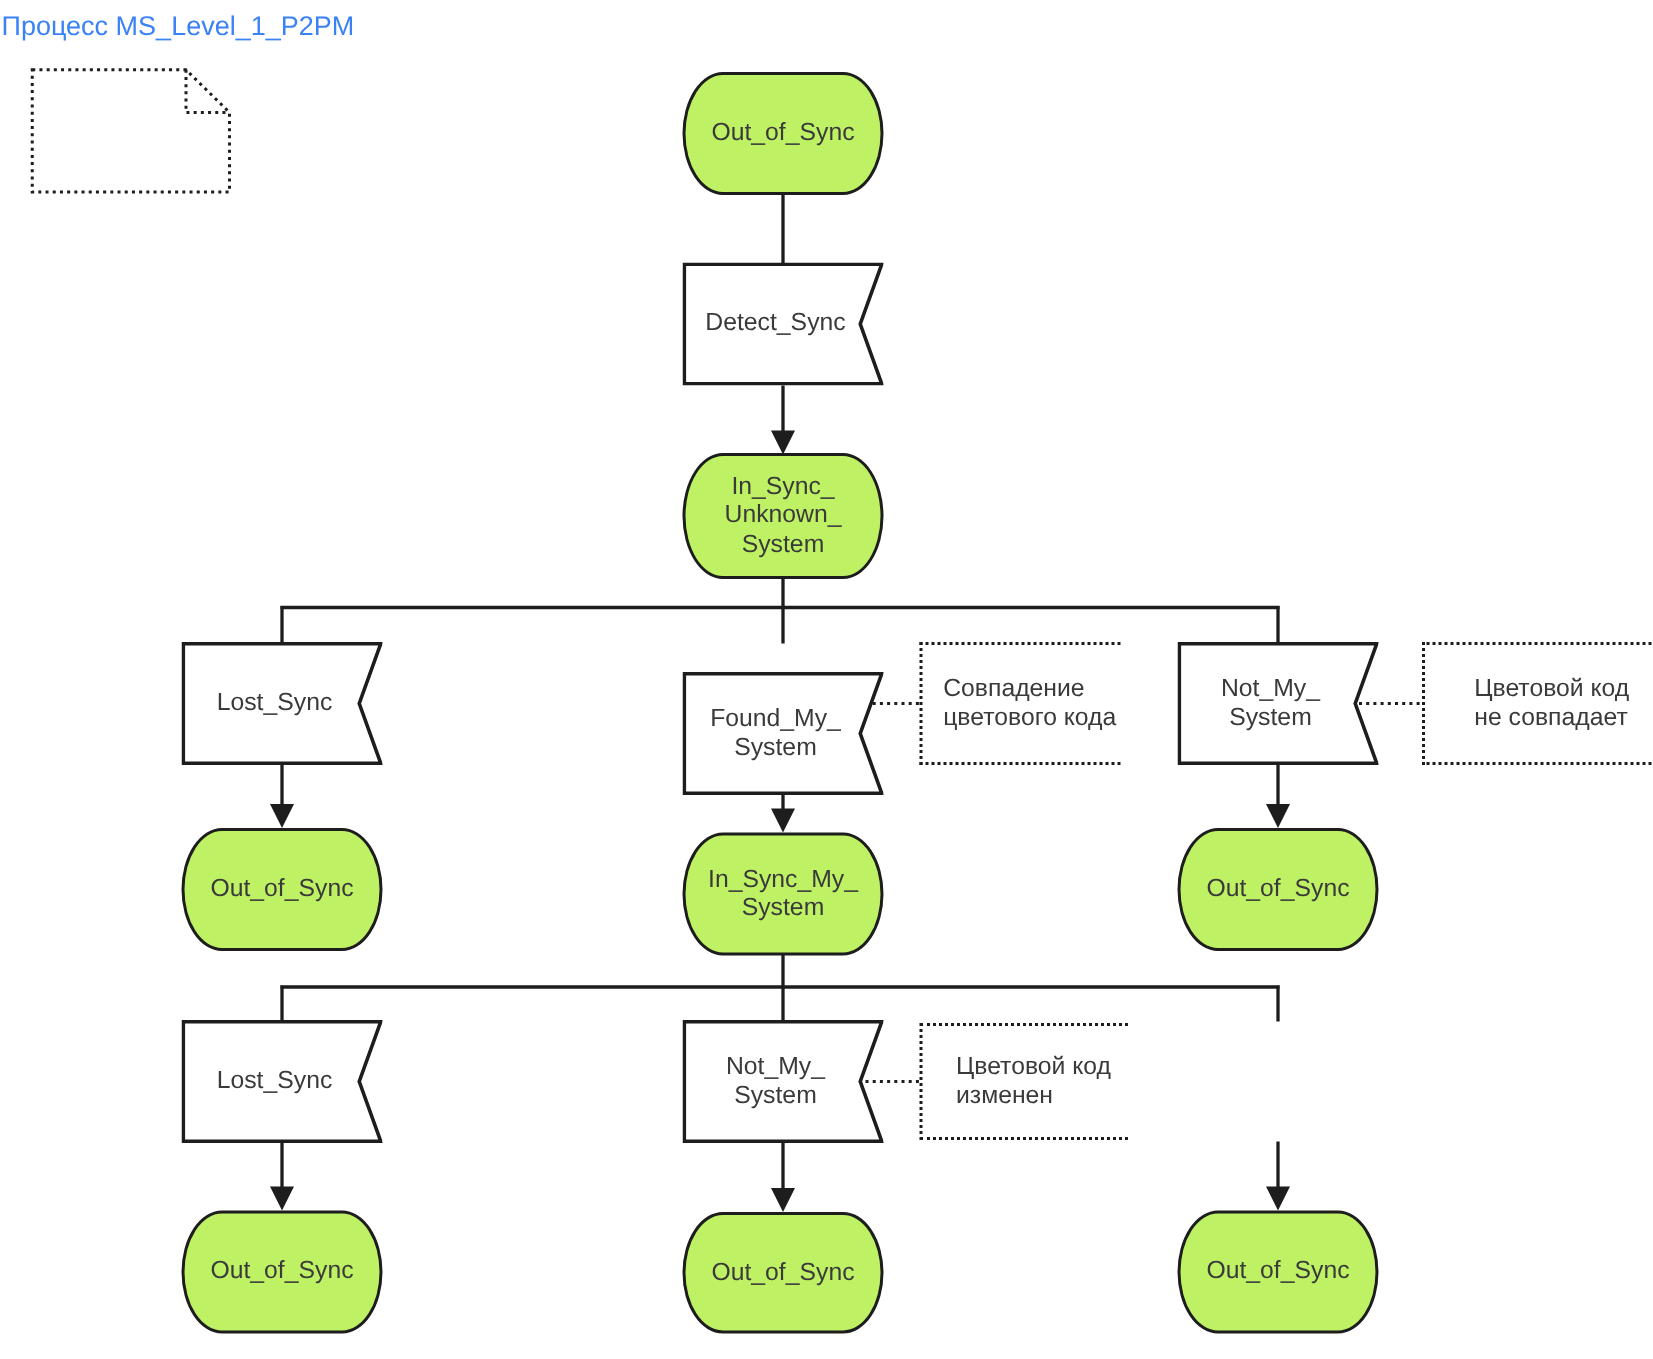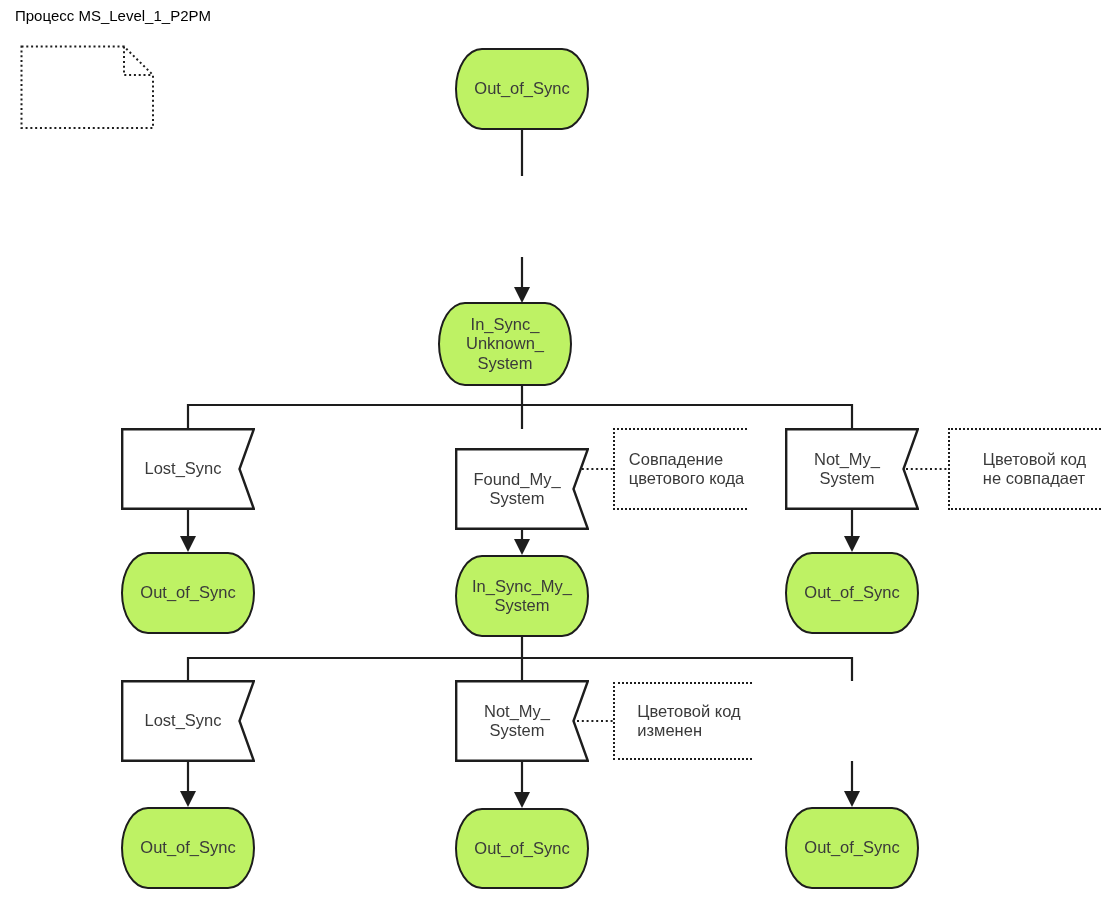--- a/index.html
+++ b/index.html
@@ -1,21 +1,21 @@
 <!DOCTYPE html>
 <html><head>
 <meta charset="utf-8">
 <style>
   html,body{margin:0;padding:0;background:#fff;}
   .canvas{
     position:relative;width:1102px;height:906px;background:#fff;overflow:hidden;
     font-family:"Liberation Sans",sans-serif;color:#333;
   }
   .page-title{
-    position:absolute;left:15px;top:7px;font-size:15px;color:#000000;white-space:nowrap;
+    position:absolute;left:1px;top:7px;font-size:18px;color:#3b82f6;white-space:nowrap;
   }
   .node{
     position:absolute;display:flex;align-items:center;justify-content:center;
     text-align:center;box-sizing:border-box;
   }
   .lbl{
     white-space:pre-line;font-size:16.5px;line-height:1.17;color:#3a3a3a;position:relative;z-index:2;
   }
   .state{
     background:#bef264;border:2.4px solid #1d1d1d;border-radius:27px / 50%;
@@ -79,21 +79,21 @@
       <line x1="577" y1="469" x2="614" y2="469"></line>
       <line x1="906" y1="469" x2="949" y2="469"></line>
       <line x1="577" y1="721" x2="614" y2="721"></line>
     </g>
   </svg>
 
   <div class="node state" style="left:455px;top:48px;width:134px;height:82px">
     <span class="lbl">Out_of_Sync</span>
   </div>
 
-  <div class="node state" style="left:438px;top:302px;width:134px;height:84px">
+  <div class="node state" style="left:455px;top:302px;width:134px;height:84px">
     <span class="lbl">In_Sync_
 Unknown_
 System</span>
   </div>
 
   <div class="node state" style="left:121px;top:552px;width:134px;height:82px">
     <span class="lbl">Out_of_Sync</span>
   </div>
   <div class="node state" style="left:455px;top:555px;width:134px;height:82px">
     <span class="lbl">In_Sync_My_
@@ -106,20 +106,26 @@
   <div class="node state" style="left:121px;top:807px;width:134px;height:82px">
     <span class="lbl">Out_of_Sync</span>
   </div>
   <div class="node state" style="left:455px;top:808px;width:134px;height:81px">
     <span class="lbl">Out_of_Sync</span>
   </div>
   <div class="node state" style="left:785px;top:807px;width:134px;height:82px">
     <span class="lbl">Out_of_Sync</span>
   </div>
 
+  <div class="node signal" style="left:455px;top:175px;width:134px;height:82px">
+    <svg class="shape-svg" viewBox="0 0 134 82" preserveAspectRatio="none">
+      <polygon points="1.2,1.2 132.8,1.2 118.5,41 132.8,80.8 1.2,80.8" fill="#fff" stroke="#1d1d1d" stroke-width="2.4"></polygon>
+    </svg>
+    <span class="lbl">Detect_Sync</span>
+  </div>
 
   <div class="node signal" style="left:121px;top:428px;width:134px;height:82px">
     <svg class="shape-svg" viewBox="0 0 134 82" preserveAspectRatio="none">
       <polygon points="1.2,1.2 132.8,1.2 118.5,41 132.8,80.8 1.2,80.8" fill="#fff" stroke="#1d1d1d" stroke-width="2.4"></polygon>
     </svg>
     <span class="lbl">Lost_Sync</span>
   </div>
 
   <div class="node signal" style="left:455px;top:448px;width:134px;height:82px">
     <svg class="shape-svg" viewBox="0 0 134 82" preserveAspectRatio="none">

